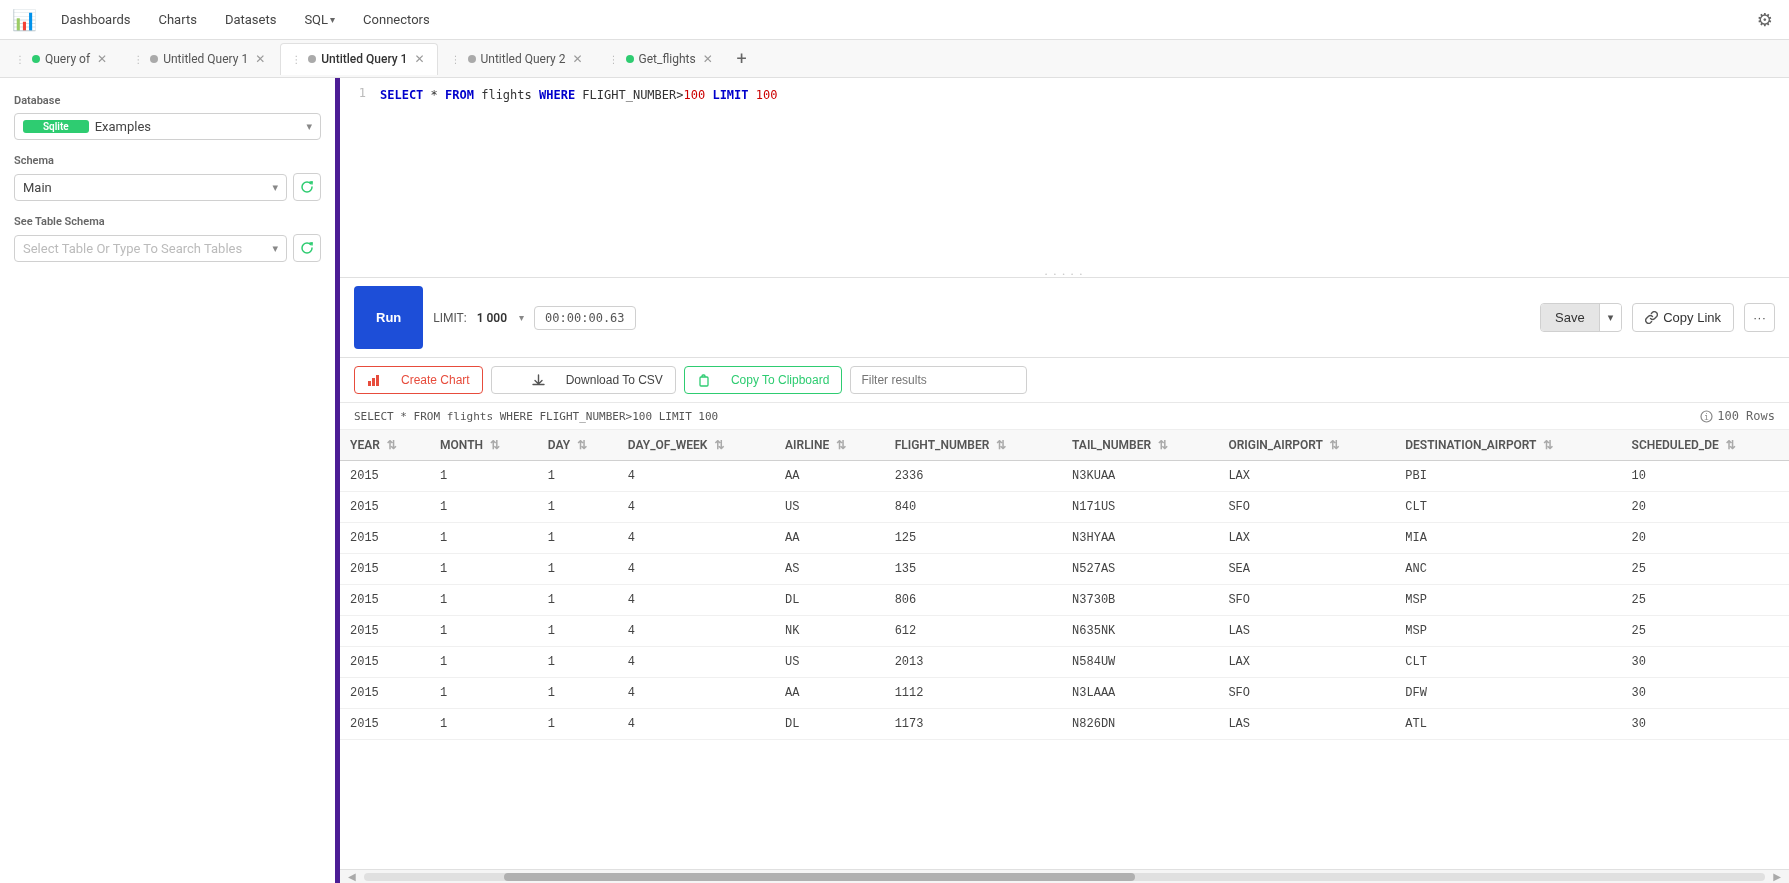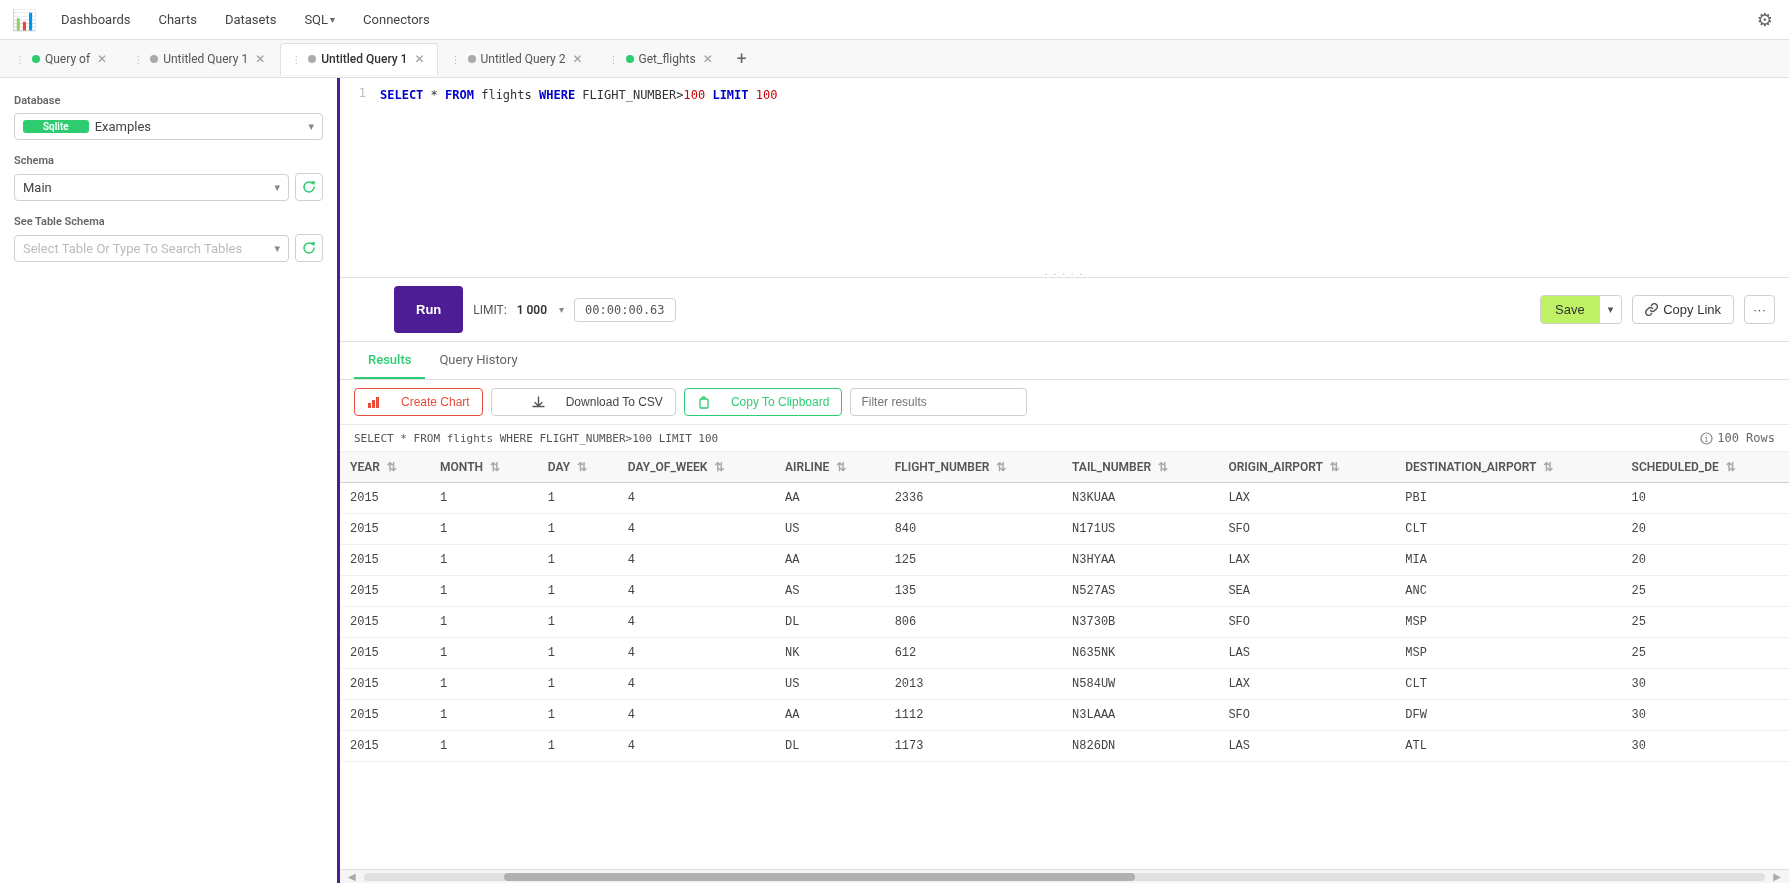--- a/index.html
+++ b/index.html
@@ -55,21 +55,21 @@
     }
 
     
     .main-layout {
       display: flex; height: calc(883px - 78px);
     }
 
     
     .sidebar {
       width: 340px; min-width: 340px;
-      border-right: 3px solid #4c1d95;
+      border-right: 5px solid #4c1d95;
       padding: 16px 14px;
       background: #fff;
       overflow-y: auto;
     }
     .sidebar-label {
       font-size: 11px; font-weight: 600; color: #666;
       margin-bottom: 6px; text-transform: none;
     }
     .sidebar-select {
       display: flex; align-items: center;
@@ -117,39 +117,39 @@
     .kw { color: #0000cc; font-weight: bold; }
     .num { color: #cc0000; }
 
     
     .editor-toolbar {
       display: flex; align-items: center; gap: 10px;
       padding: 8px 14px; border-bottom: 1px solid #e0e0e0;
       background: #fff;
     }
     .run-btn {
-      background: #4c1d95; color: #fff; border: none;
-      padding: 16px 22px; border-radius: 4px; font-size: 13px;
-      font-weight: 600; cursor: pointer; margin-left: 40px;
+      background: #1d4ed8; color: #fff; border: none;
+      padding: 24px 22px; border-radius: 4px; font-size: 13px;
+      font-weight: 600; cursor: pointer;
     }
     .limit-label { color: #555; font-size: 12px; }
     .limit-value { font-size: 12px; font-weight: 600; }
     .limit-caret { font-size: 10px; color: #888; margin-left: 2px; cursor: pointer; }
     .timer-badge {
       border: 1px solid #d0d0d0; border-radius: 4px;
       padding: 4px 10px; font-size: 12px; color: #555;
       font-family: monospace;
     }
     .toolbar-spacer { flex: 1; }
     .save-btn-group {
       display: flex; align-items: center;
       border: 1px solid #d0d0d0; border-radius: 4px; overflow: hidden;
     }
     .save-btn {
-      padding: 6px 14px; background: #bef264; border: none;
+      padding: 6px 14px; background: #e5e5e5; border: none;
       cursor: pointer; font-size: 13px; color: #333;
       border-right: 1px solid #d0d0d0;
     }
     .save-caret {
       padding: 6px 8px; background: #fff; border: none;
       cursor: pointer; font-size: 11px; color: #555;
     }
     .copy-link-btn {
       display: flex; align-items: center; gap: 5px;
       border: 1px solid #d0d0d0; border-radius: 4px;
@@ -382,24 +382,20 @@
           <path d="M5.5 7.5a3 3 0 0 0 4.2 0l2-2a3 3 0 0 0-4.2-4.2L6.4 2.4" stroke="#555" stroke-width="1.4" stroke-linecap="round"></path>
           <path d="M7.5 5.5a3 3 0 0 0-4.2 0l-2 2a3 3 0 0 0 4.2 4.2l1.1-1.1" stroke="#555" stroke-width="1.4" stroke-linecap="round"></path>
         </svg>
         <span>Copy Link</span>
       </button>
       <button class="more-btn">···</button>
     </div>
 
     <div class="results-area">
 
-      <div class="results-tabs">
-        <div class="results-tab active">Results</div>
-        <div class="results-tab">Query History</div>
-      </div>
 
       <div class="action-bar">
         <button class="action-btn create-chart">
           <svg width="13" height="13" viewBox="0 0 13 13">
             <rect x="1" y="7" width="3" height="5" fill="#e74c3c"></rect>
             <rect x="5" y="4" width="3" height="8" fill="#e74c3c"></rect>
             <rect x="9" y="1" width="3" height="11" fill="#e74c3c"></rect>
           </svg>
           <span>Create Chart</span>
         </button>

